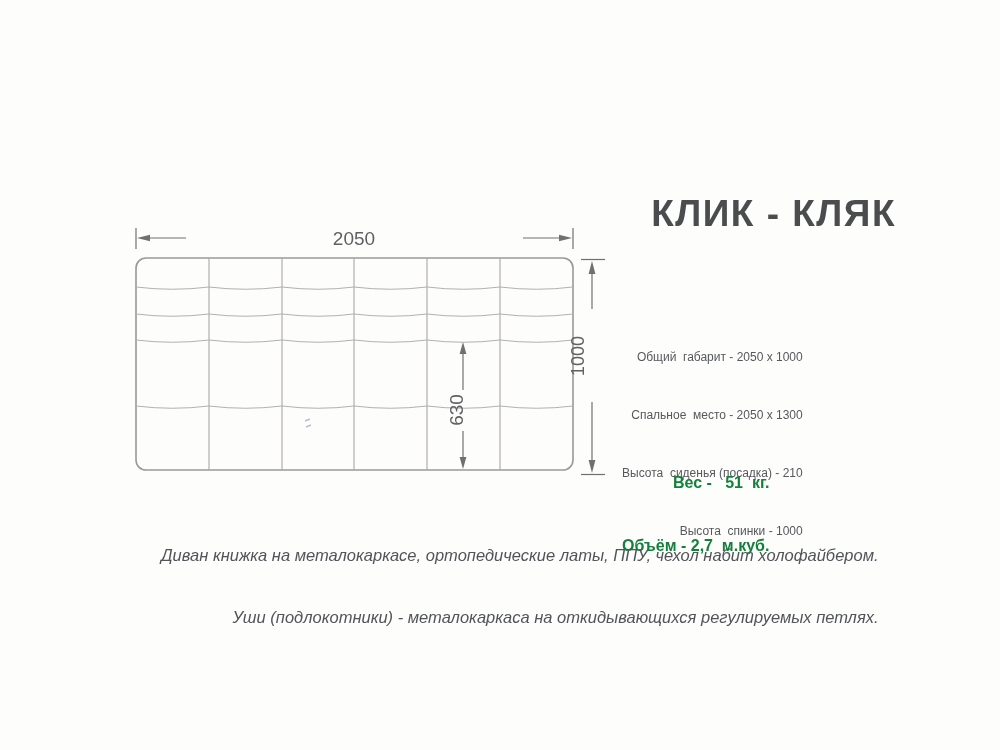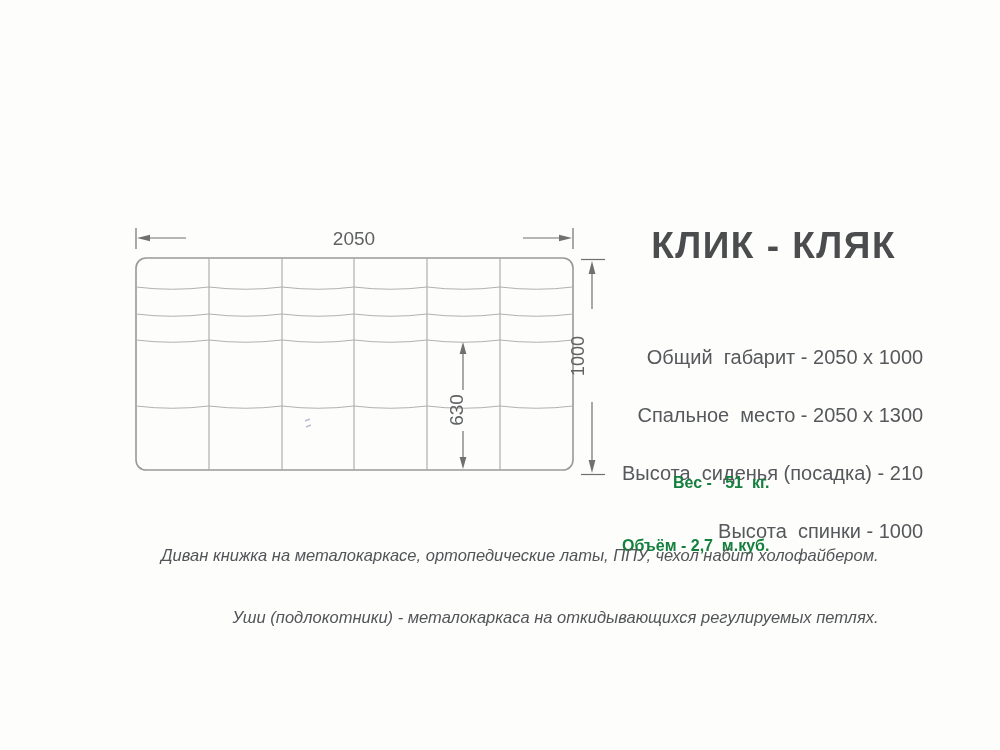--- a/index.html
+++ b/index.html
@@ -26,28 +26,27 @@
   .page-title {
     position: absolute;
     left: 596px;
     top: 193px;
     width: 300px;
     font-size: 37px;
     font-weight: 600;
     letter-spacing: 1.5px;
     color: #4b4c4e;
     white-space: pre;
-    margin-top: 32px;
   }
   .specs-block {
     position: absolute;
     left: 622px;
     top: 309px;
     color: #56585b;
-    font-size: 20px;
+    font-size: 12px;
     line-height: 19.4px;
     white-space: pre;
   }
   .weight-block {
     position: absolute;
     left: 622px;
     top: 430px;
     color: #15803d;
     font-size: 16px;
     line-height: 21px;

